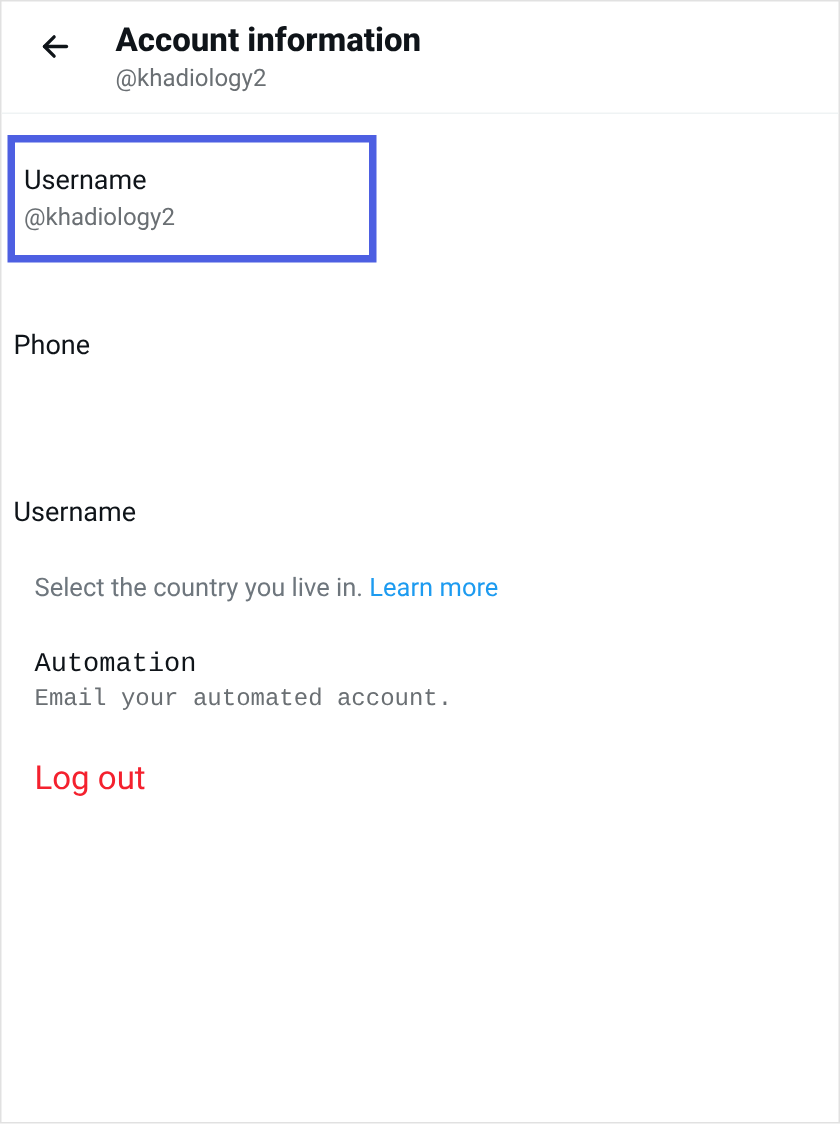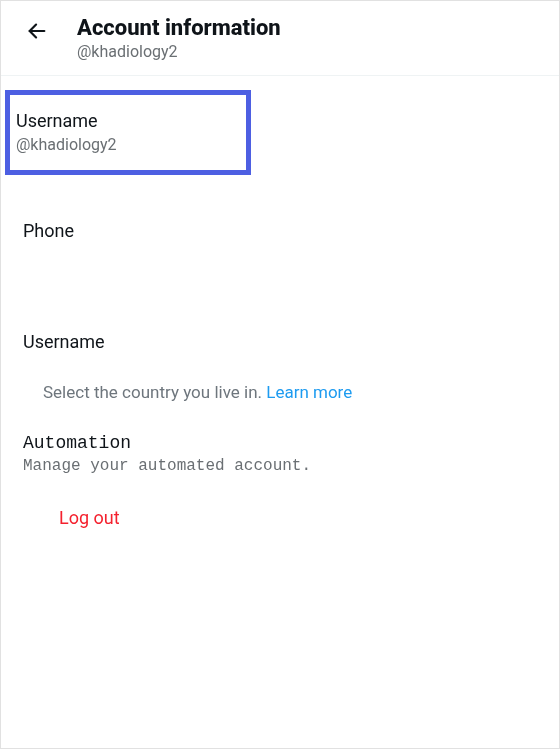--- a/index.html
+++ b/index.html
@@ -47,21 +47,21 @@
     }
     .header-subtitle {
       font-size: 16px;
       color: #6a6f73;
       margin-top: 1px;
     }
     .content {
       padding: 4px 0 0 0;
     }
     .item {
-      padding: 18px 22px;
+      padding: 18px 8px;
       cursor: pointer;
     }
     .item-title {
       font-size: 18px;
       color: #0f1419;
       font-weight: 400;
       line-height: 1.3;
     }
     .item-subtitle {
       font-size: 16px;
@@ -74,37 +74,35 @@
       width: 246px;
       padding: 14px 18px 16px 6px;
     }
     .gap {
       height: 26px;
     }
     .help-text {
       padding: 10px 22px 8px 22px;
       font-size: 17px;
       color: #6e767d;
-      margin-left: 20px;
     }
     .link {
       color: #1d9bf0;
       cursor: pointer;
     }
     .automation-block {
       padding: 22px 22px 6px 22px;
       font-family: Liberation Mono, monospace;
     }
     .logout {
       padding: 26px 22px;
-      font-size: 18px;
+      font-size: 22px;
       color: #f4212e;
       cursor: pointer;
       font-weight: 400;
-      margin-left: 36px;
     }
   </style>
 </head>
 <body>
 
 <div class="header">
   <div class="back-icon">
     <svg viewBox="0 0 24 24" fill="none" stroke="#0f1419" stroke-width="2.4" stroke-linecap="round" stroke-linejoin="round">
       <line x1="20" y1="12" x2="4" y2="12"></line>
       <polyline points="11 5 4 12 11 19"></polyline>
@@ -137,18 +135,18 @@
   <div class="item">
     <div class="item-title">Username</div>
   </div>
 
   <div class="help-text">
     <span>Select the country you live in. </span><span class="link">Learn more</span>
   </div>
 
   <div class="automation-block">
     <div class="item-title">Automation</div>
-    <div class="item-subtitle">Manage your automated account.</div>
+    <div class="item-subtitle">Email your automated account.</div>
   </div>
 
   <div class="logout">Log out</div>
 
 </div>
 
 </body></html>

